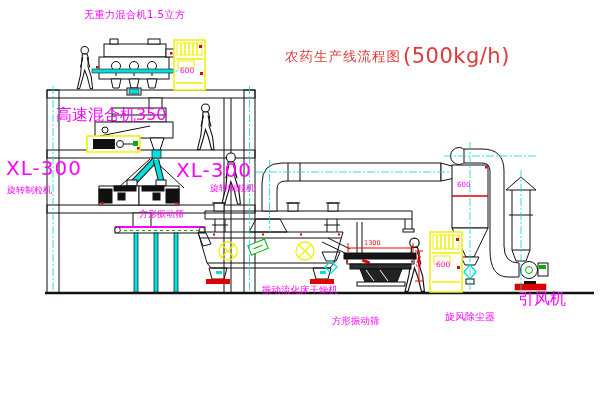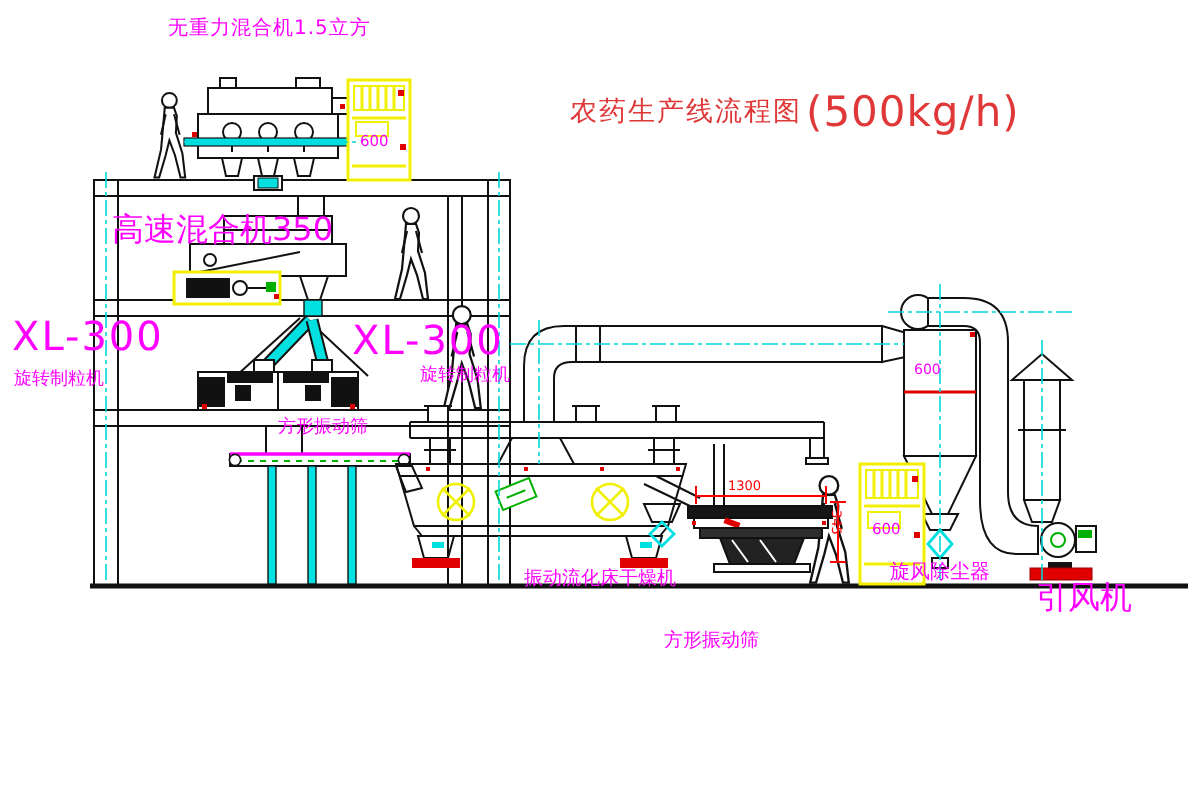--- a/index.html
+++ b/index.html
@@ -18,21 +18,21 @@
   #l-hsmixer{left:56px;top:107px;font-size:16px;}
   #l-xl-left{left:6px;top:158px;font-size:20px;letter-spacing:1px;}
   #l-granl{left:7px;top:186px;font-size:9px;}
   #l-xl-right{left:176px;top:160px;font-size:20px;letter-spacing:1px;}
   #l-granr{left:210px;top:184px;font-size:9px;}
   #l-conveyor{left:139px;top:210px;font-size:9px;}
   #l-dryer-name{left:222px;top:285px;font-size:9.5px;padding-left:40px;}
   #l-dryer-model{left:228px;top:295px;font-size:17px;}
   #l-sieve-name{left:332px;top:287px;font-size:9.5px;margin-top:29px;}
   #l-sieve-model{left:336px;top:296px;font-size:17px;}
-  #l-cyclone{left:445px;top:282px;font-size:10px;}
+  #l-cyclone{left:445px;top:312px;font-size:10px;}
   #l-fan{left:518px;top:291px;font-size:16px;}
   #l-cyc-size{left:457px;top:182px;font-size:7px;}
   #l-cab1{left:180px;top:67px;font-size:7.5px;}
   #l-cab2{left:436px;top:261px;font-size:7.5px;}
   #l-dim1500{left:364px;top:240px;font-size:6.5px;}
   #l-dim345{left:421px;top:255px;font-size:6.5px;transform:rotate(90deg);transform-origin:left top;}
 </style>
 </head>
 <body>
 

